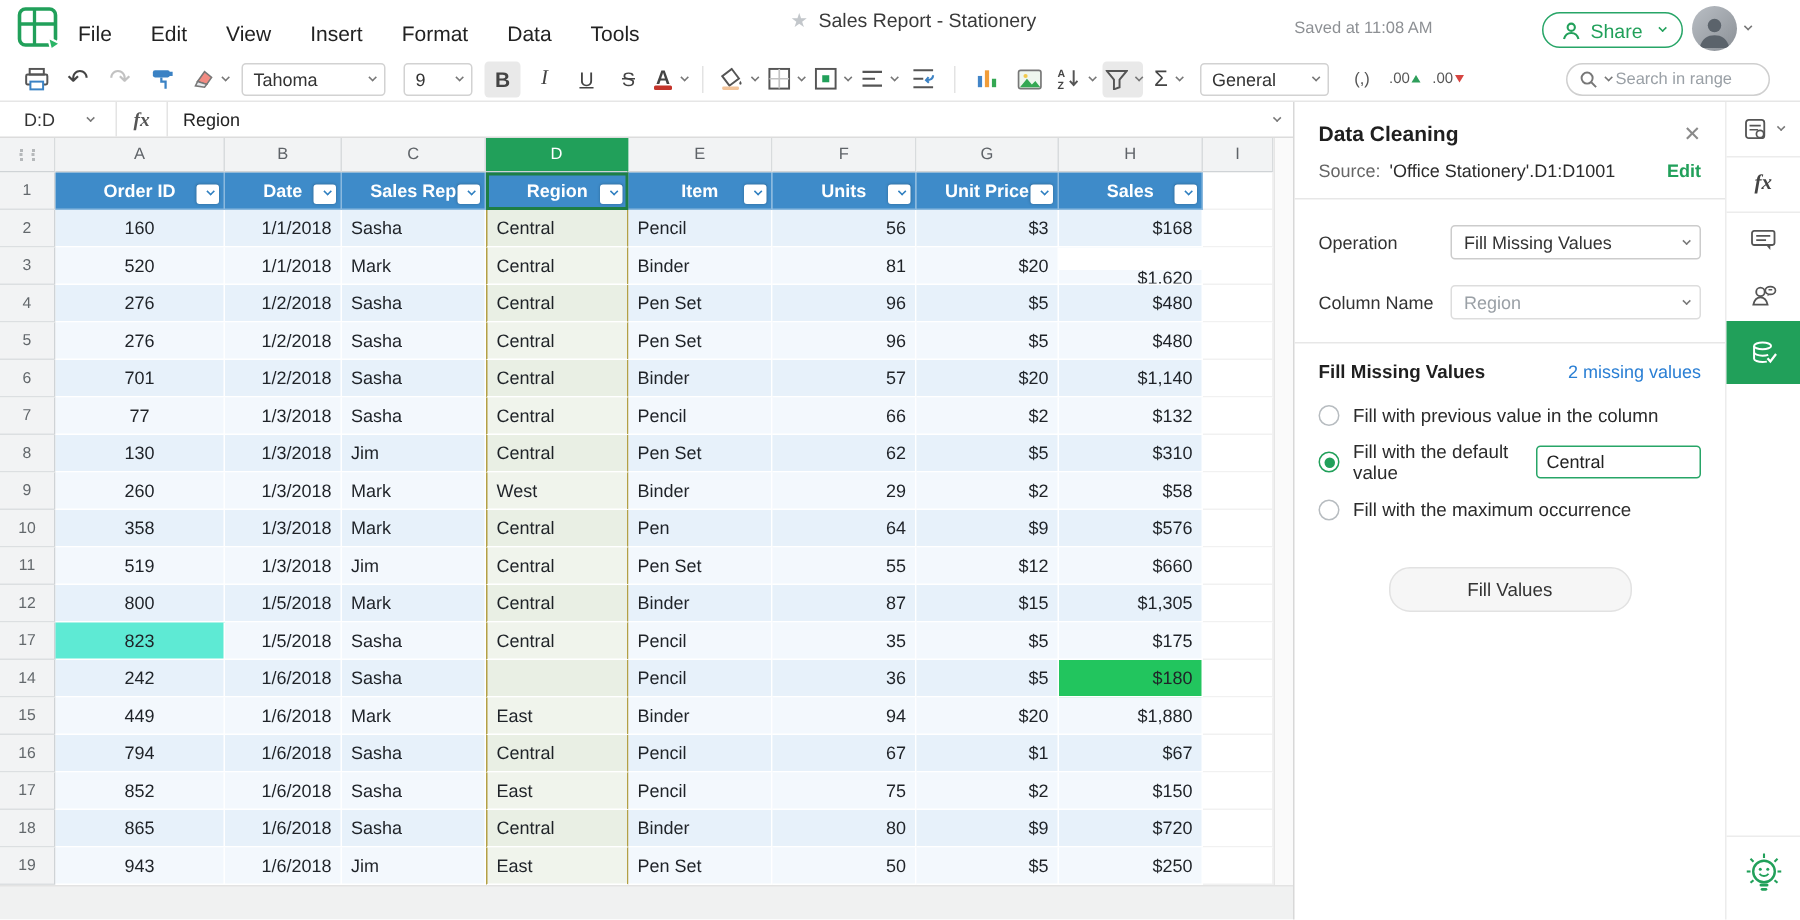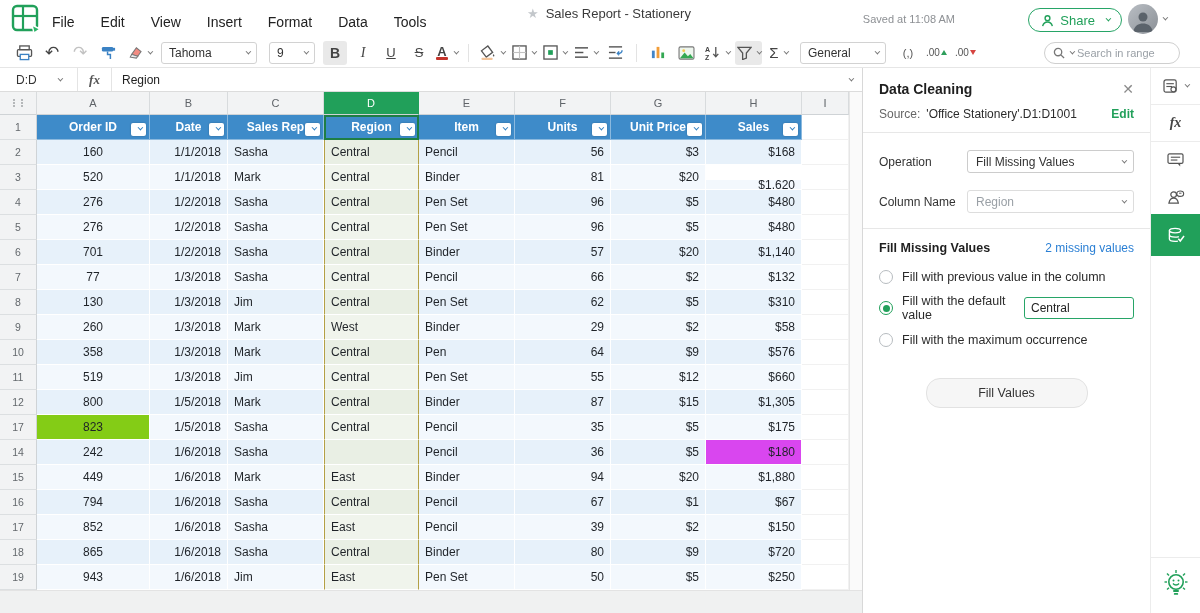--- a/index.html
+++ b/index.html
@@ -499,40 +499,40 @@
           <div class="cell" style="width: 96px; justify-content: flex-start; background: rgb(231, 241, 250);">Mark</div>
           <div class="cell col-region" style="width: 95px; justify-content: flex-start; background: rgb(233, 239, 228);">Central</div>
           <div class="cell" style="width: 96px; justify-content: flex-start; background: rgb(231, 241, 250);">Binder</div>
           <div class="cell" style="width: 96px; justify-content: flex-end; background: rgb(231, 241, 250);">87</div>
           <div class="cell" style="width: 95px; justify-content: flex-end; background: rgb(231, 241, 250);">$15</div>
           <div class="cell" style="width: 96px; justify-content: flex-end; background: rgb(231, 241, 250);">$1,305</div>
           <div class="cell empty-col" style="width: 47px;"></div>
         </div>
         <div class="row" style="height: 25px;">
           <div class="gut" style="width: 37px;">17</div>
-          <div class="cell" style="width: 113px; justify-content: center; background: #84cc16;">823</div>
+          <div class="cell" style="width: 113px; justify-content: center; background: #5eead4;">823</div>
           <div class="cell" style="width: 78px; justify-content: flex-end; background: rgb(243, 248, 253);">1/5/2018</div>
           <div class="cell" style="width: 96px; justify-content: flex-start; background: rgb(243, 248, 253);">Sasha</div>
           <div class="cell col-region" style="width: 95px; justify-content: flex-start; background: rgb(240, 244, 236);">Central</div>
           <div class="cell" style="width: 96px; justify-content: flex-start; background: rgb(243, 248, 253);">Pencil</div>
           <div class="cell" style="width: 96px; justify-content: flex-end; background: rgb(243, 248, 253);">35</div>
           <div class="cell" style="width: 95px; justify-content: flex-end; background: rgb(243, 248, 253);">$5</div>
           <div class="cell" style="width: 96px; justify-content: flex-end; background: rgb(243, 248, 253);">$175</div>
           <div class="cell empty-col" style="width: 47px;"></div>
         </div>
         <div class="row" style="height: 25px;">
           <div class="gut" style="width: 37px;">14</div>
           <div class="cell" style="width: 113px; justify-content: center; background: rgb(231, 241, 250);">242</div>
           <div class="cell" style="width: 78px; justify-content: flex-end; background: rgb(231, 241, 250);">1/6/2018</div>
           <div class="cell" style="width: 96px; justify-content: flex-start; background: rgb(231, 241, 250);">Sasha</div>
           <div class="cell col-region" style="width: 95px; justify-content: flex-start; background: rgb(233, 239, 228);"></div>
           <div class="cell" style="width: 96px; justify-content: flex-start; background: rgb(231, 241, 250);">Pencil</div>
           <div class="cell" style="width: 96px; justify-content: flex-end; background: rgb(231, 241, 250);">36</div>
           <div class="cell" style="width: 95px; justify-content: flex-end; background: rgb(231, 241, 250);">$5</div>
-          <div class="cell" style="width: 96px; justify-content: flex-end; background: #d946ef;">$180</div>
+          <div class="cell" style="width: 96px; justify-content: flex-end; background: #22c55e;">$180</div>
           <div class="cell empty-col" style="width: 47px;"></div>
         </div>
         <div class="row" style="height: 25px;">
           <div class="gut" style="width: 37px;">15</div>
           <div class="cell" style="width: 113px; justify-content: center; background: rgb(243, 248, 253);">449</div>
           <div class="cell" style="width: 78px; justify-content: flex-end; background: rgb(243, 248, 253);">1/6/2018</div>
           <div class="cell" style="width: 96px; justify-content: flex-start; background: rgb(243, 248, 253);">Mark</div>
           <div class="cell col-region" style="width: 95px; justify-content: flex-start; background: rgb(240, 244, 236);">East</div>
           <div class="cell" style="width: 96px; justify-content: flex-start; background: rgb(243, 248, 253);">Binder</div>
           <div class="cell" style="width: 96px; justify-content: flex-end; background: rgb(243, 248, 253);">94</div>
@@ -552,21 +552,21 @@
           <div class="cell" style="width: 96px; justify-content: flex-end; background: rgb(231, 241, 250);">$67</div>
           <div class="cell empty-col" style="width: 47px;"></div>
         </div>
         <div class="row" style="height: 25px;">
           <div class="gut" style="width: 37px;">17</div>
           <div class="cell" style="width: 113px; justify-content: center; background: rgb(243, 248, 253);">852</div>
           <div class="cell" style="width: 78px; justify-content: flex-end; background: rgb(243, 248, 253);">1/6/2018</div>
           <div class="cell" style="width: 96px; justify-content: flex-start; background: rgb(243, 248, 253);">Sasha</div>
           <div class="cell col-region" style="width: 95px; justify-content: flex-start; background: rgb(240, 244, 236);">East</div>
           <div class="cell" style="width: 96px; justify-content: flex-start; background: rgb(243, 248, 253);">Pencil</div>
-          <div class="cell" style="width: 96px; justify-content: flex-end; background: rgb(243, 248, 253);">39</div>
+          <div class="cell" style="width: 96px; justify-content: flex-end; background: rgb(243, 248, 253);">75</div>
           <div class="cell" style="width: 95px; justify-content: flex-end; background: rgb(243, 248, 253);">$2</div>
           <div class="cell" style="width: 96px; justify-content: flex-end; background: rgb(243, 248, 253);">$150</div>
           <div class="cell empty-col" style="width: 47px;"></div>
         </div>
         <div class="row" style="height: 25px;">
           <div class="gut" style="width: 37px;">18</div>
           <div class="cell" style="width: 113px; justify-content: center; background: rgb(231, 241, 250);">865</div>
           <div class="cell" style="width: 78px; justify-content: flex-end; background: rgb(231, 241, 250);">1/6/2018</div>
           <div class="cell" style="width: 96px; justify-content: flex-start; background: rgb(231, 241, 250);">Sasha</div>
           <div class="cell col-region" style="width: 95px; justify-content: flex-start; background: rgb(233, 239, 228);">Central</div>

